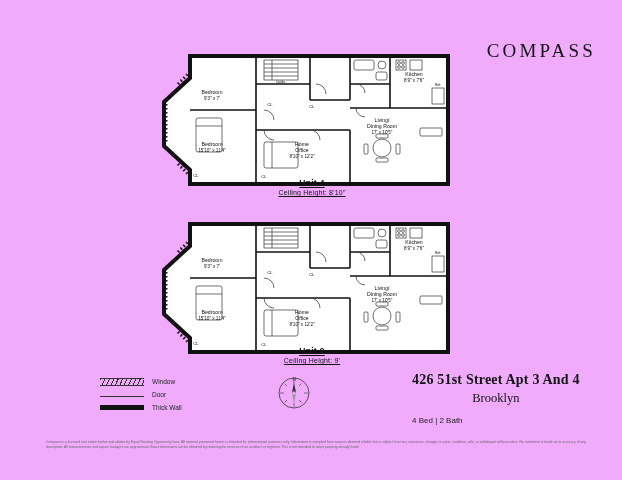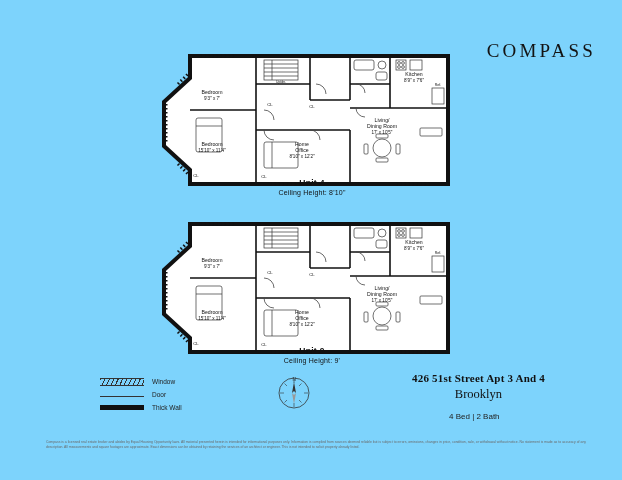--- a/index.html
+++ b/index.html
@@ -5,39 +5,40 @@
   html,body{margin:0;padding:0;}
   body{
     width:622px;height:480px;
     background:#f2f2f2;
     font-family:"Liberation Sans", sans-serif;
     overflow:hidden;
   }
   .sheet{
     position:relative;
     width:622px;height:480px;
-    background:#7dd3fc;
+    background:#f0abfc;
   }
   
   .brand{
     position:absolute;
     right:26px;top:40px;
     font-family:"Liberation Serif", serif;
     font-size:19px;
     letter-spacing:3.2px;
     color:#131313;
     font-weight:400;
   }
   
   .plan{position:absolute;}
   .plan-svg{display:block;}
   .unit-label{
     position:absolute;
     text-align:center;
     color:#111;
+    text-decoration:underline;
   }
   .unit-name{font-size:8.5px;font-weight:bold;letter-spacing:.3px;}
   .unit-ceiling{font-size:7px;margin-top:1px;letter-spacing:.2px;}
 
   
   .legend{
     position:absolute;
     left:100px;top:375px;
     font-size:6.5px;
     color:#222;
@@ -54,23 +55,23 @@
 
   
   .rose{position:absolute;left:277px;top:376px;}
 
   
   .addr{
     position:absolute;
     left:412px;top:372px;
     color:#111;
   }
-  .addr-line1{font-family:"Liberation Serif", serif;font-size:11px;font-weight:bold;letter-spacing:.2px;}
+  .addr-line1{font-family:"Liberation Serif", serif;font-size:14px;font-weight:bold;letter-spacing:.2px;}
   .addr-line2{font-family:"Liberation Serif", serif;font-size:12.5px;margin-top:3px;text-align:center;}
-  .addr-line3{font-size:8px;margin-top:10px;color:#222;margin-left:37px;}
+  .addr-line3{font-size:8px;margin-top:10px;color:#222;}
 
   
   .disclaimer{
     position:absolute;
     left:46px;top:440px;
     width:540px;
     font-size:3.4px;
     line-height:5px;
     color:#6a6a6a;
     text-align:justify;

